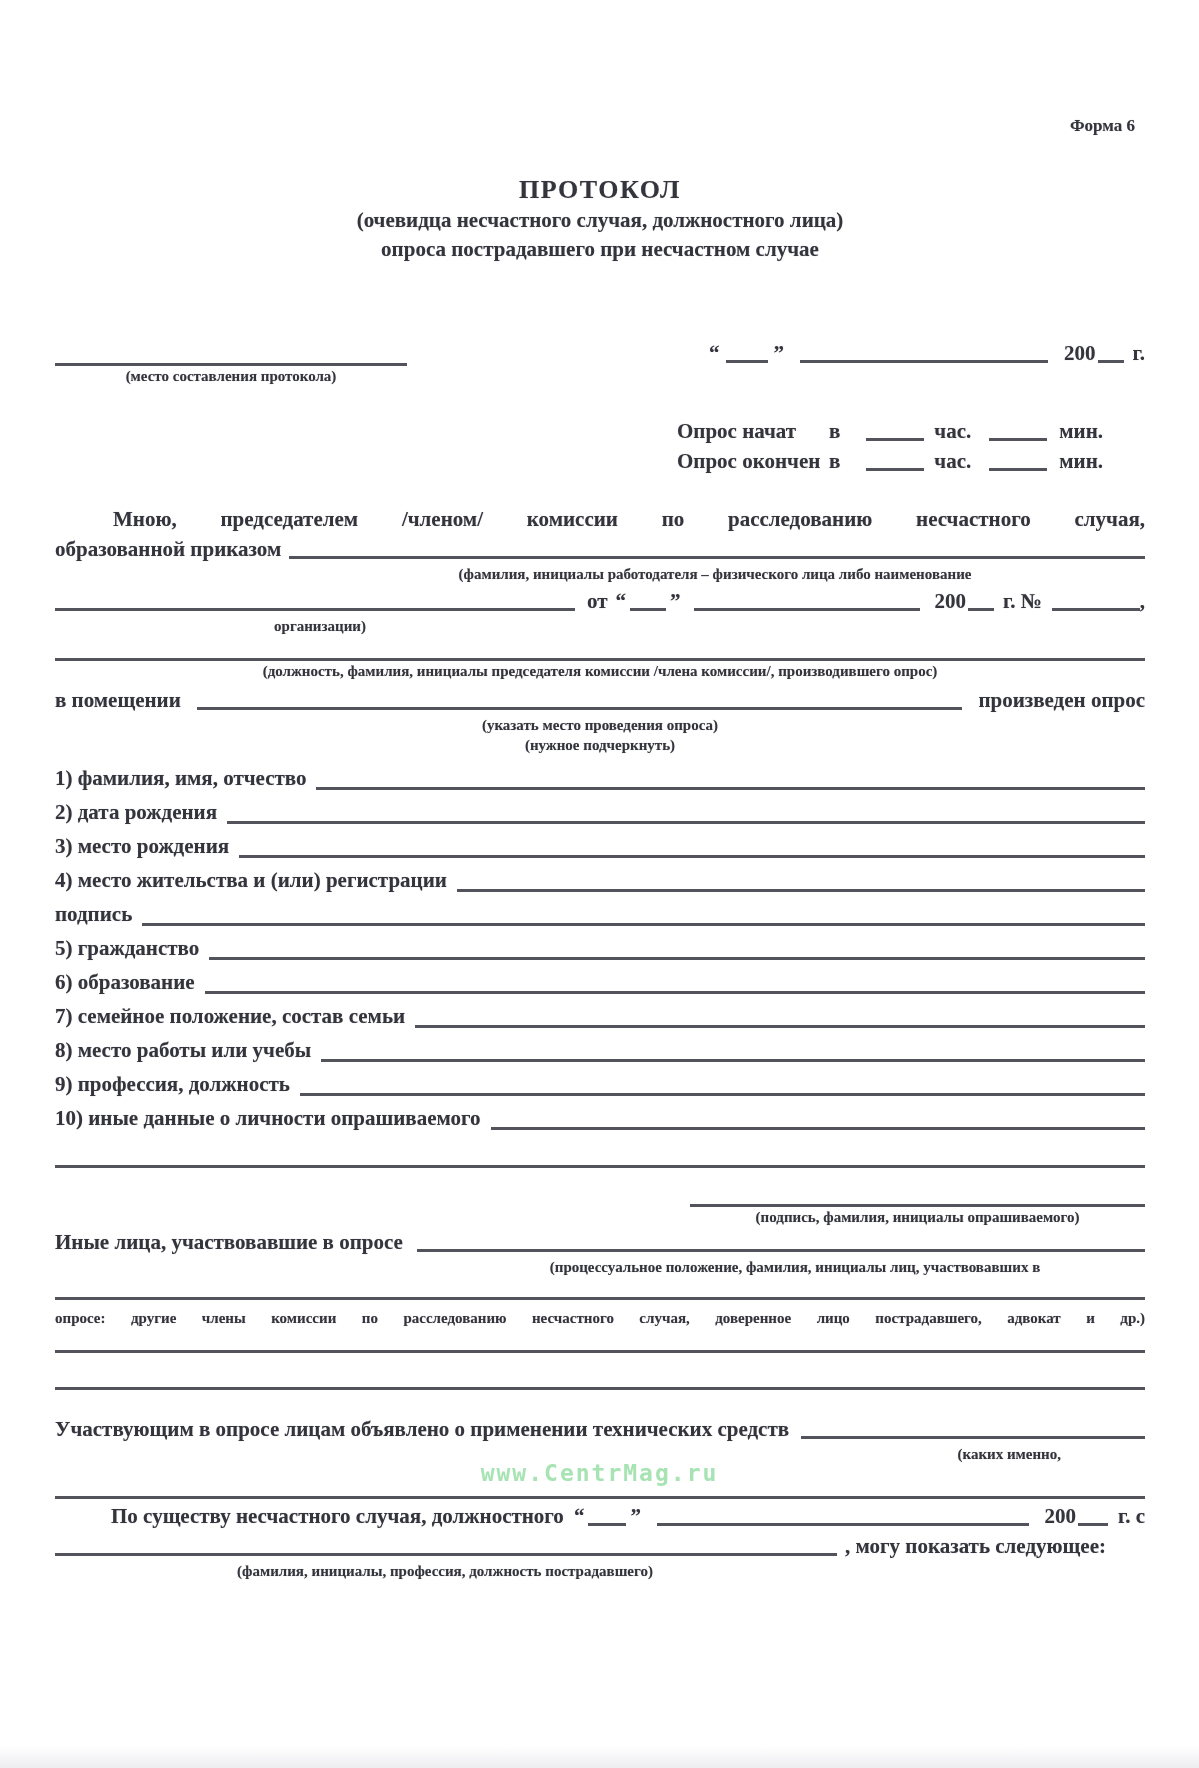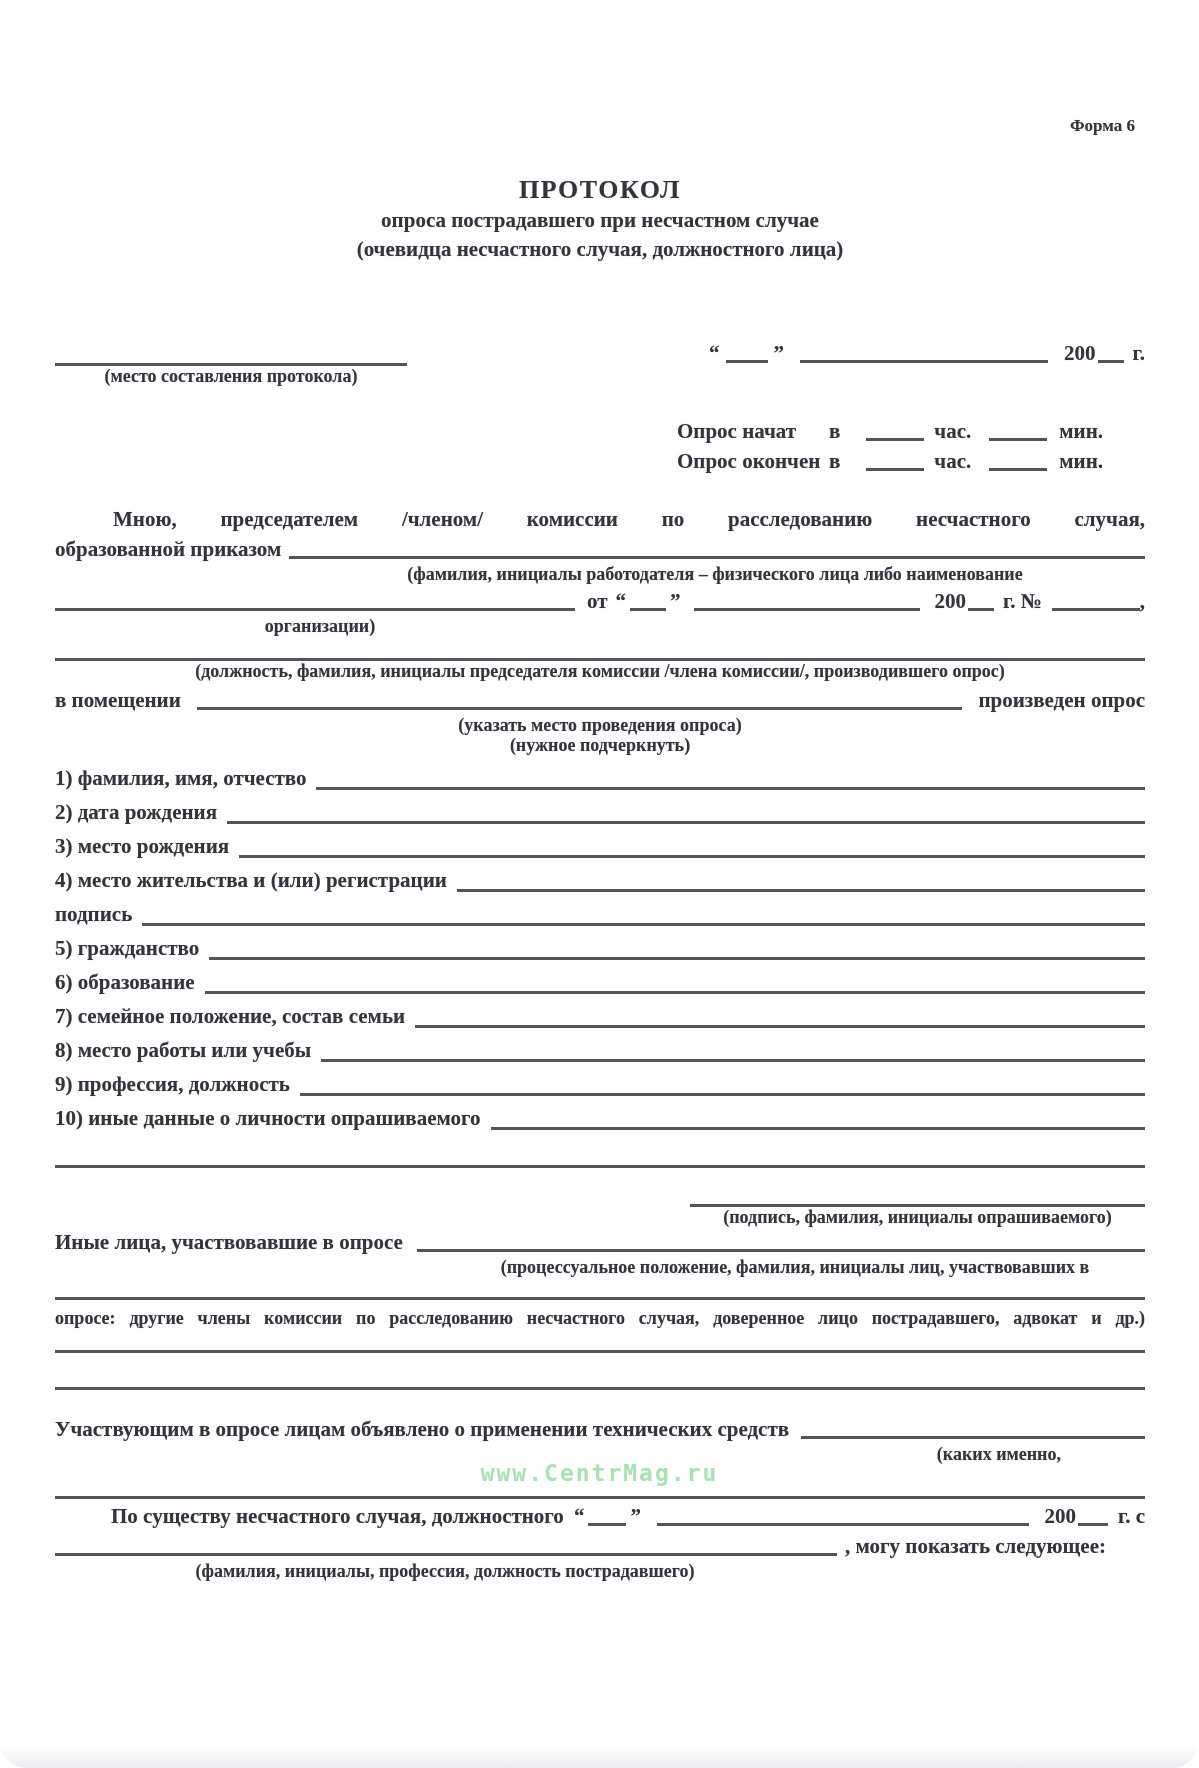--- a/index.html
+++ b/index.html
@@ -11,25 +11,24 @@
   html,body{margin:0;padding:0;background:#fff;}
   .page{
     position:relative;
     width:1199px;height:1768px;
     background:var(--paper);
     font-family:"Liberation Serif","DejaVu Serif",serif;
     font-weight:bold;
     color:var(--ink);
     overflow:hidden;
     text-shadow:0 0 1px rgba(52,52,70,.35);
-    border-radius:27px;
   }
   .content{box-sizing:border-box;padding:0 54px 0 55px;}
   .t{font-size:21px;line-height:30px;}
-  .cap{font-size:18px;line-height:20px;}
+  .cap{font-size:15px;line-height:20px;}
   .center{text-align:center;}
   .just{text-align:justify;text-align-last:justify;}
   .row{display:flex;align-items:flex-end;}
   .row > span{white-space:nowrap;}
   .ul{
     display:block;height:0;
     border-bottom:3px solid var(--line);
     align-self:flex-end;
     margin-bottom:5px;
   }
@@ -57,22 +56,22 @@
 </style>
 </head>
 <body>
 
 <div class="page">
   <div class="content">
 
     <div class="form-no">Форма 6</div>
 
     <div class="title">ПРОТОКОЛ</div>
+    <div class="subtitle">(очевидца несчастного случая, должностного лица)</div>
     <div class="subtitle">опроса пострадавшего при несчастном случае</div>
-    <div class="subtitle">(очевидца несчастного случая, должностного лица)</div>
 
     <div class="row place-date">
       <div class="place-col">
         <div class="ul"></div>
         <div class="cap center">(место составления протокола)</div>
       </div>
       <div class="row t">
         <span>“</span>
         <span class="ul" style="width:42px;margin-left:6px"></span>
         <span style="margin-left:6px">”</span>

